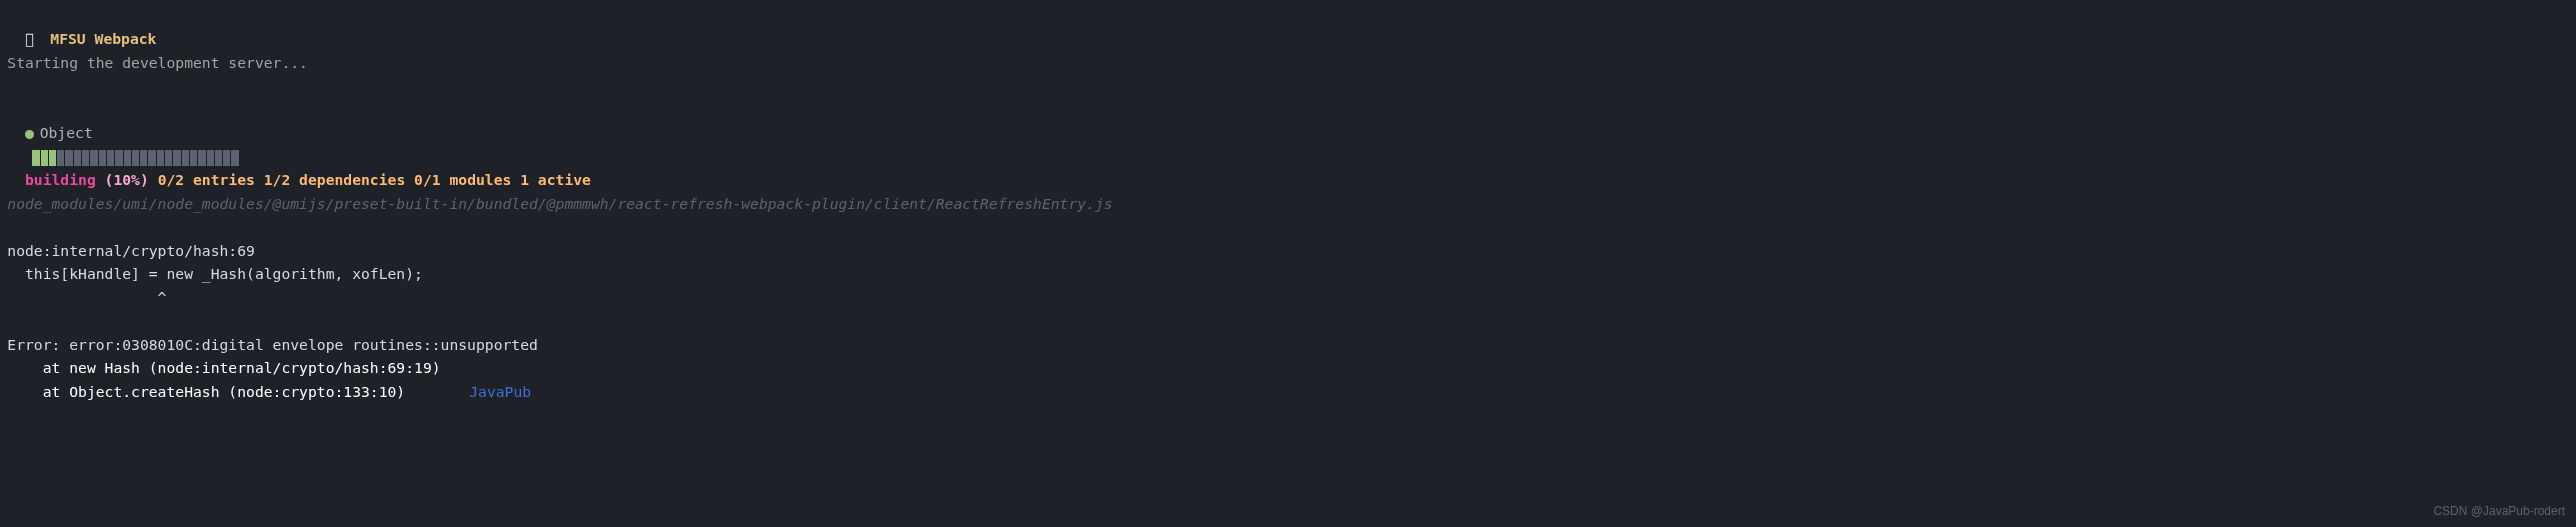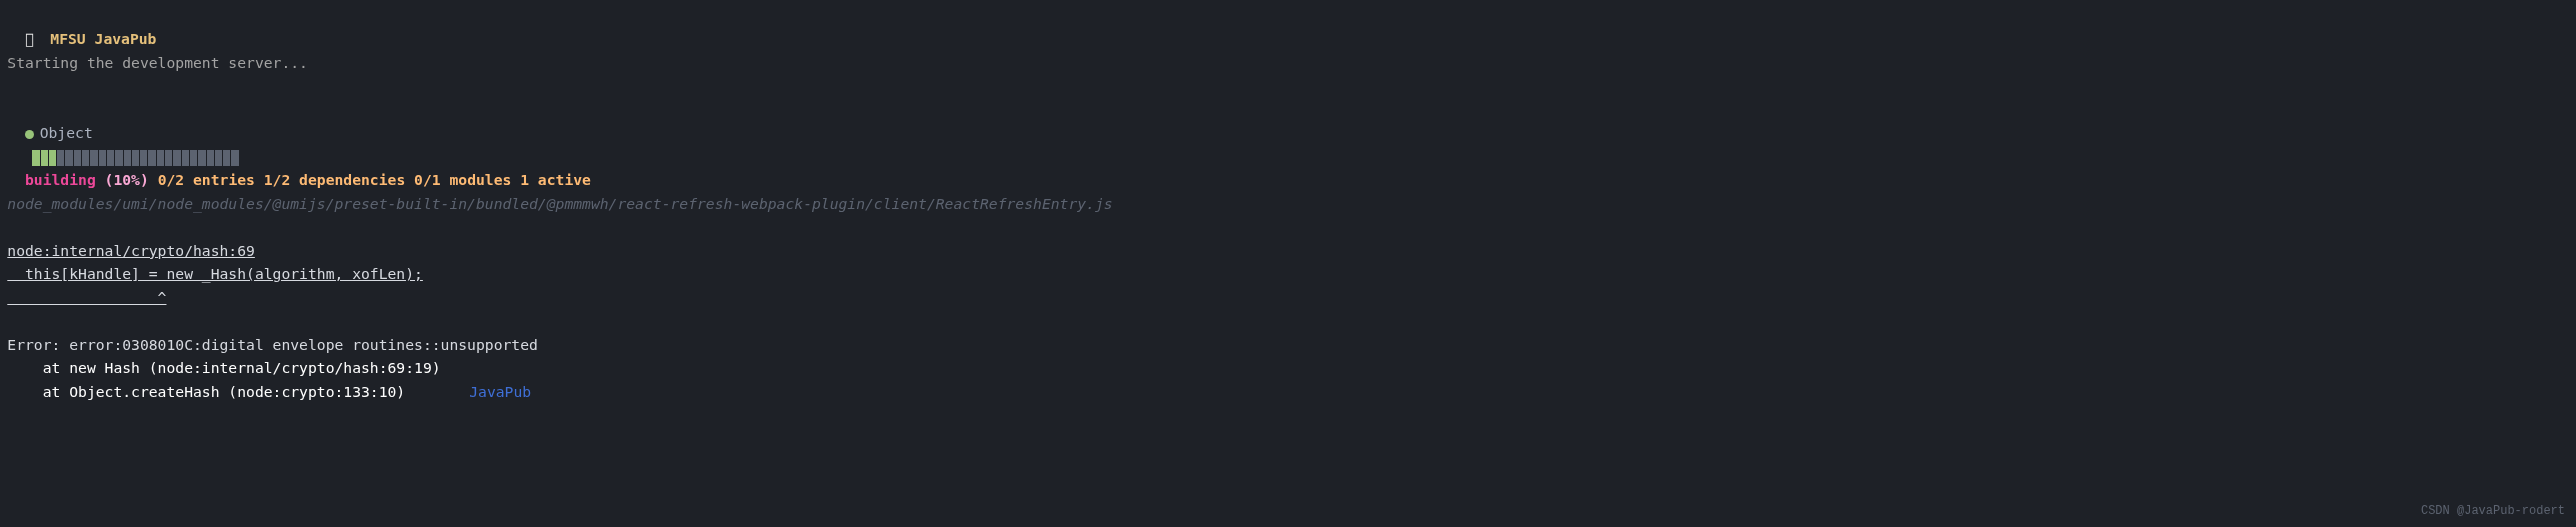--- a/index.html
+++ b/index.html
@@ -79,47 +79,46 @@
     .entries-info {
       color: #fdba74;
       font-weight: bold;
     }
     .module-path {
       color: #5c6370;
       font-style: italic;
     }
     .code-white {
       color: #d7dae0;
-      text-decoration: underline;
     }
     .error-line {
       color: #d7dae0;
     }
     .stack-trace {
       color: #ffffff;
     }
     .watermark {
       color: #3f6fd6;
       display: inline-block;
       margin-left: 64px;
     }
     .csdn-watermark {
       position: absolute;
       bottom: 5.5px;
       right: 11px;
       color: #5c6370;
       font-size: 12px;
-      font-family: Liberation Mono, monospace;
+      font-family: Liberation Sans, sans-serif;
     }
   </style>
 </head>
 <body>
 
 <div class="line">
-  <span class="apple-icon"></span><span class="mfsu-label">MFSU JavaPub</span>
+  <span class="apple-icon"></span><span class="mfsu-label">MFSU Webpack</span>
 </div>
 
 <div class="line starting-line">Starting the development server...</div>
 
 <div class="line"> </div>
 
 <div class="line">
   <span class="dot"></span><span class="webpack-label">Object</span>
   <span class="progress-bar" id="progress-bar"><span class="progress-cell progress-filled"></span><span class="progress-cell progress-filled"></span><span class="progress-cell progress-filled"></span><span class="progress-cell progress-empty"></span><span class="progress-cell progress-empty"></span><span class="progress-cell progress-empty"></span><span class="progress-cell progress-empty"></span><span class="progress-cell progress-empty"></span><span class="progress-cell progress-empty"></span><span class="progress-cell progress-empty"></span><span class="progress-cell progress-empty"></span><span class="progress-cell progress-empty"></span><span class="progress-cell progress-empty"></span><span class="progress-cell progress-empty"></span><span class="progress-cell progress-empty"></span><span class="progress-cell progress-empty"></span><span class="progress-cell progress-empty"></span><span class="progress-cell progress-empty"></span><span class="progress-cell progress-empty"></span><span class="progress-cell progress-empty"></span><span class="progress-cell progress-empty"></span><span class="progress-cell progress-empty"></span><span class="progress-cell progress-empty"></span><span class="progress-cell progress-empty"></span><span class="progress-cell progress-empty"></span></span>
   <span class="building-label">building</span> <span class="building-pct">(10%)</span> <span class="entries-info">0/2 entries 1/2 dependencies 0/1 modules 1 active</span>

